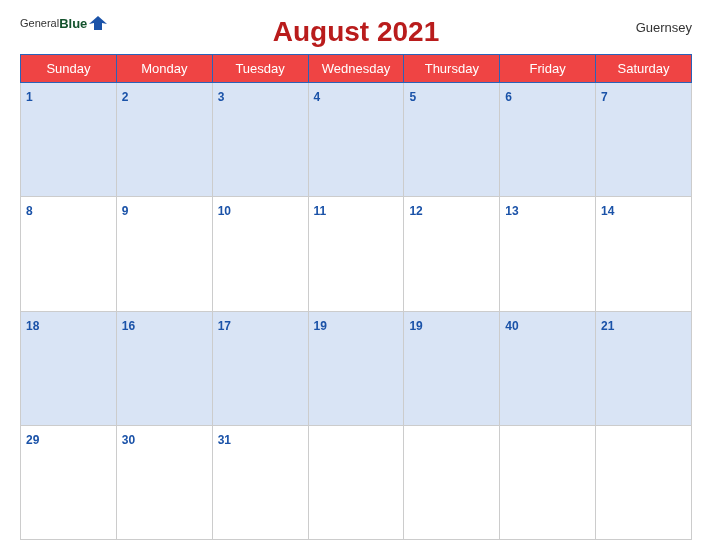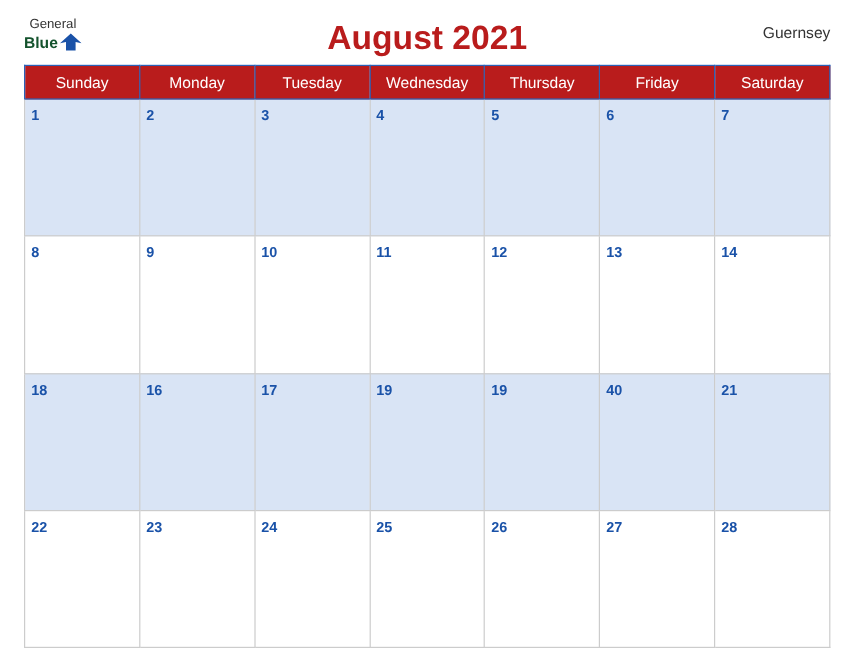--- a/index.html
+++ b/index.html
@@ -21,21 +21,21 @@
       justify-content: center;
       position: relative;
       margin-bottom: 6px;
       padding-top: 6px;
     }
     .logo-area {
       position: absolute;
       left: 0;
       top: 4px;
       display: flex;
-      flex-direction: column;
+      flex-direction: row;
       align-items: center;
     }
     .logo-text-general {
       font-size: 11px;
       color: #333;
       font-weight: normal;
     }
     .logo-text-blue {
       font-size: 13px;
       color: #14532d;
@@ -52,21 +52,21 @@
       top: 10px;
       font-size: 13px;
       color: #333;
     }
     .calendar {
       width: 100%;
       border-collapse: collapse;
       flex: 1;
     }
     .calendar th {
-      background-color: #b91c1c;
+      background-color: #ef4444;
       color: #fff;
       text-align: center;
       font-size: 13px;
       font-weight: normal;
       padding: 6px 0;
       border: 1px solid #2a62b8;
     }
     .calendar td {
       border: 1px solid #ccc;
       vertical-align: top;
@@ -141,22 +141,22 @@
     <tr>
       <td><span class="day-num">18</span></td>
       <td><span class="day-num">16</span></td>
       <td><span class="day-num">17</span></td>
       <td><span class="day-num">19</span></td>
       <td><span class="day-num">19</span></td>
       <td><span class="day-num">40</span></td>
       <td><span class="day-num">21</span></td>
     </tr>
     <tr>
-      <td><span class="day-num">22</span></td>
-      <td><span class="day-num">23</span></td>
-      <td><span class="day-num">24</span></td>
-      <td><span class="day-num">25</span></td>
-      <td><span class="day-num">26</span></td>
-      <td><span class="day-num">27</span></td>
-      <td><span class="day-num">28</span></td>
+      <td><span class="day-num">29</span></td>
+      <td><span class="day-num">30</span></td>
+      <td><span class="day-num">31</span></td>
+      <td class="empty-cell"></td>
+      <td class="empty-cell"></td>
+      <td class="empty-cell"></td>
+      <td class="empty-cell"></td>
     </tr>
   </tbody>
 </table>
 
 </body></html>

